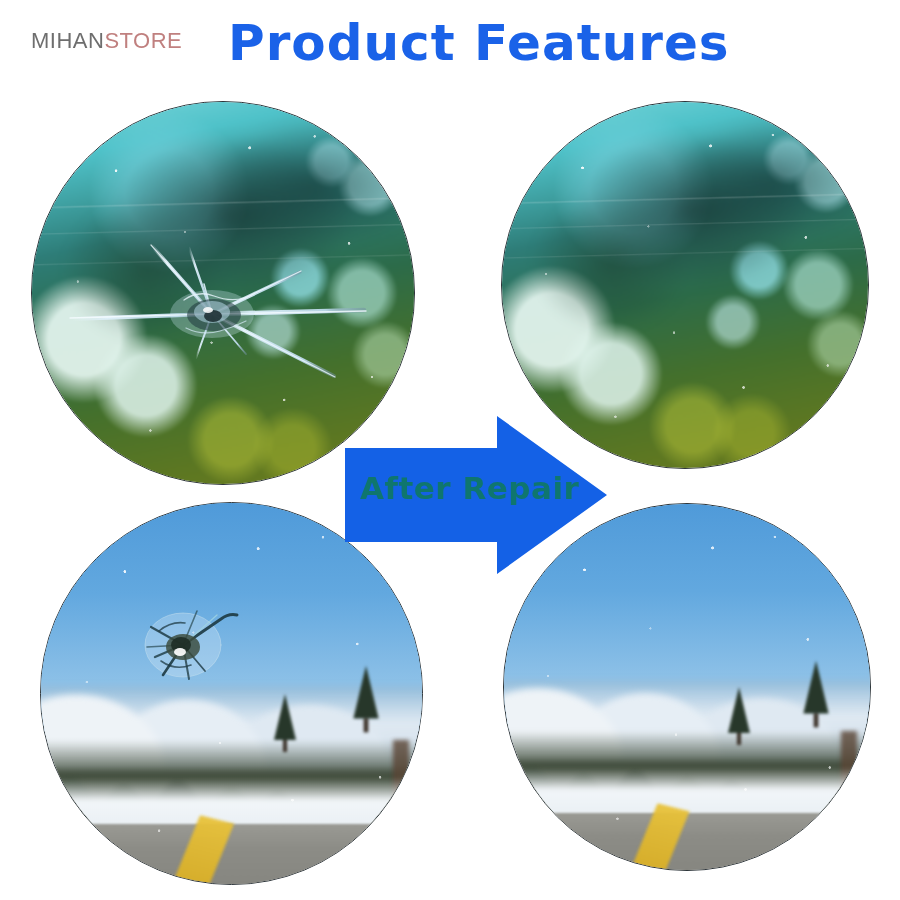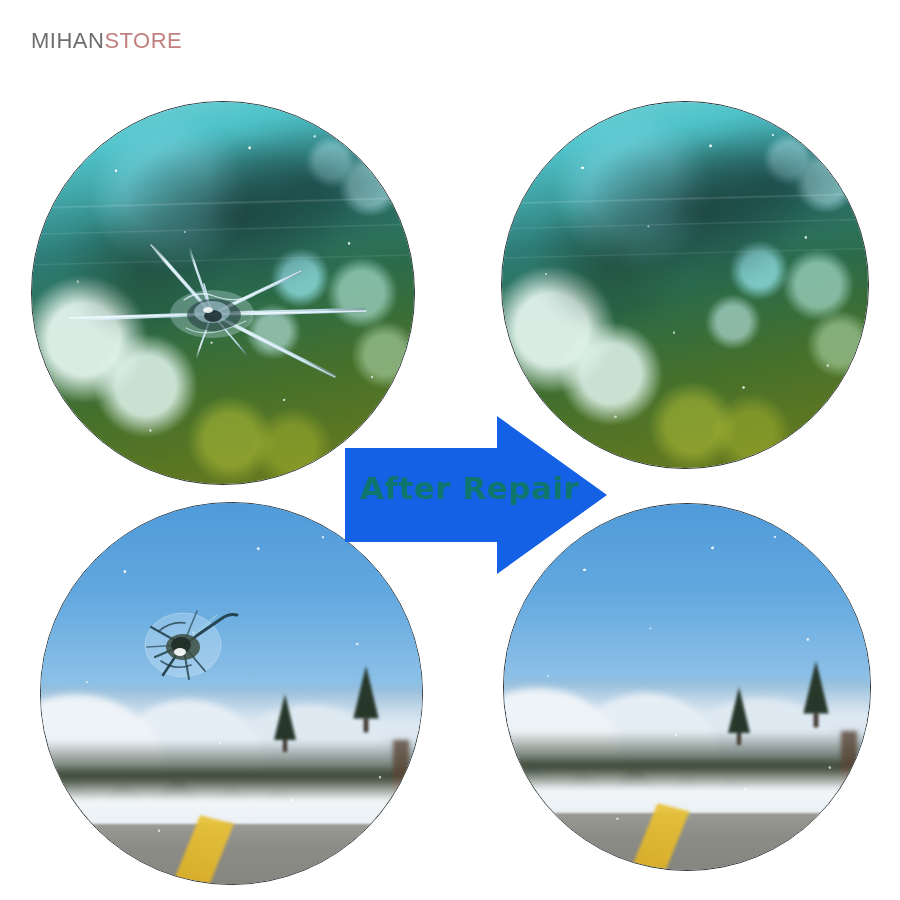--- a/index.html
+++ b/index.html
@@ -112,20 +112,21 @@
 </style>
 </head>
 <body>
 
 <div id="stage" style="background: rgb(255, 255, 255);">
 
   <div id="brand">
     <span class="a" style="color: rgb(110, 110, 110);">MIHAN</span><span class="b" style="color: rgb(192, 128, 127);">STORE</span>
   </div>
 
+  <div id="title" style="color: rgb(26, 98, 232);">Product Features</div>
 
   <div class="circ" style="left:31px;top:101px;width:384px;height:384px;">
     <div class="inner foliage"></div>
     <div class="speckle"></div>
     <div class="streaks"></div>
     <div class="crackwrap" style="left:0;top:0;width:100%;height:100%;">
       <svg viewBox="0 0 384 384" width="384" height="384">
         <defs>
           <linearGradient id="cg" x1="0" y1="0" x2="1" y2="0">
             <stop offset="0" stop-color="#eaf6ff" stop-opacity="0"></stop>

